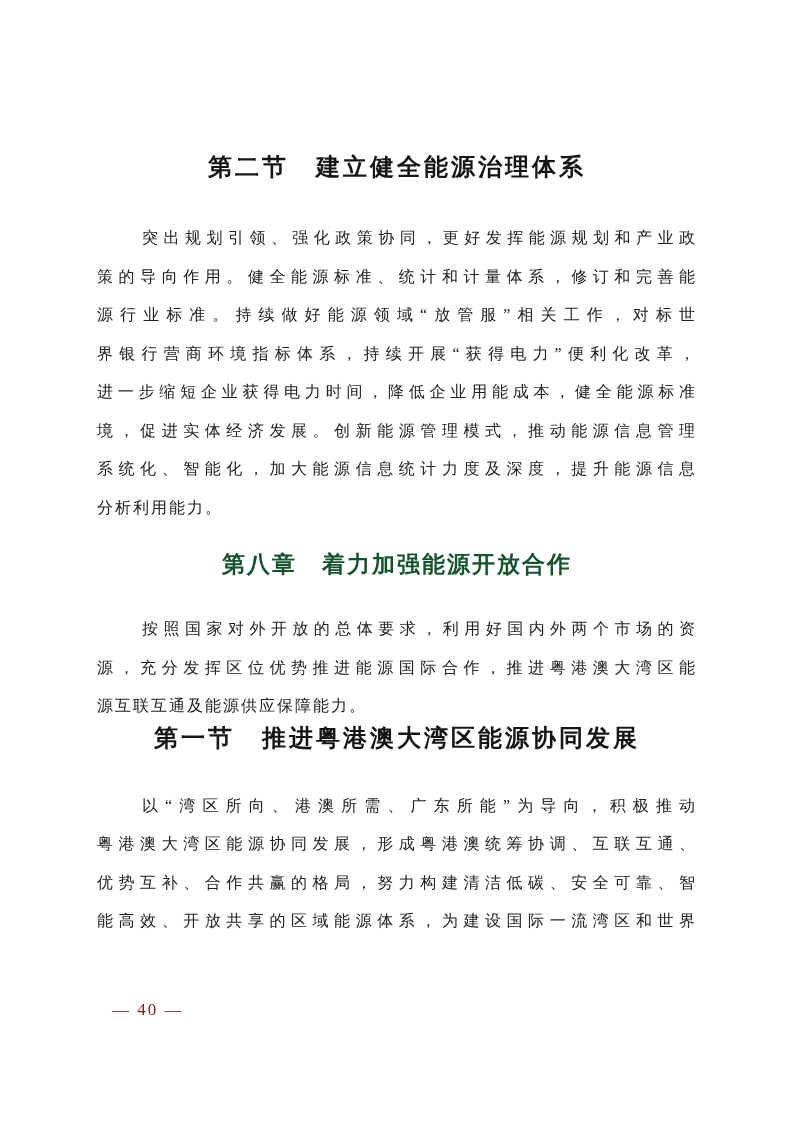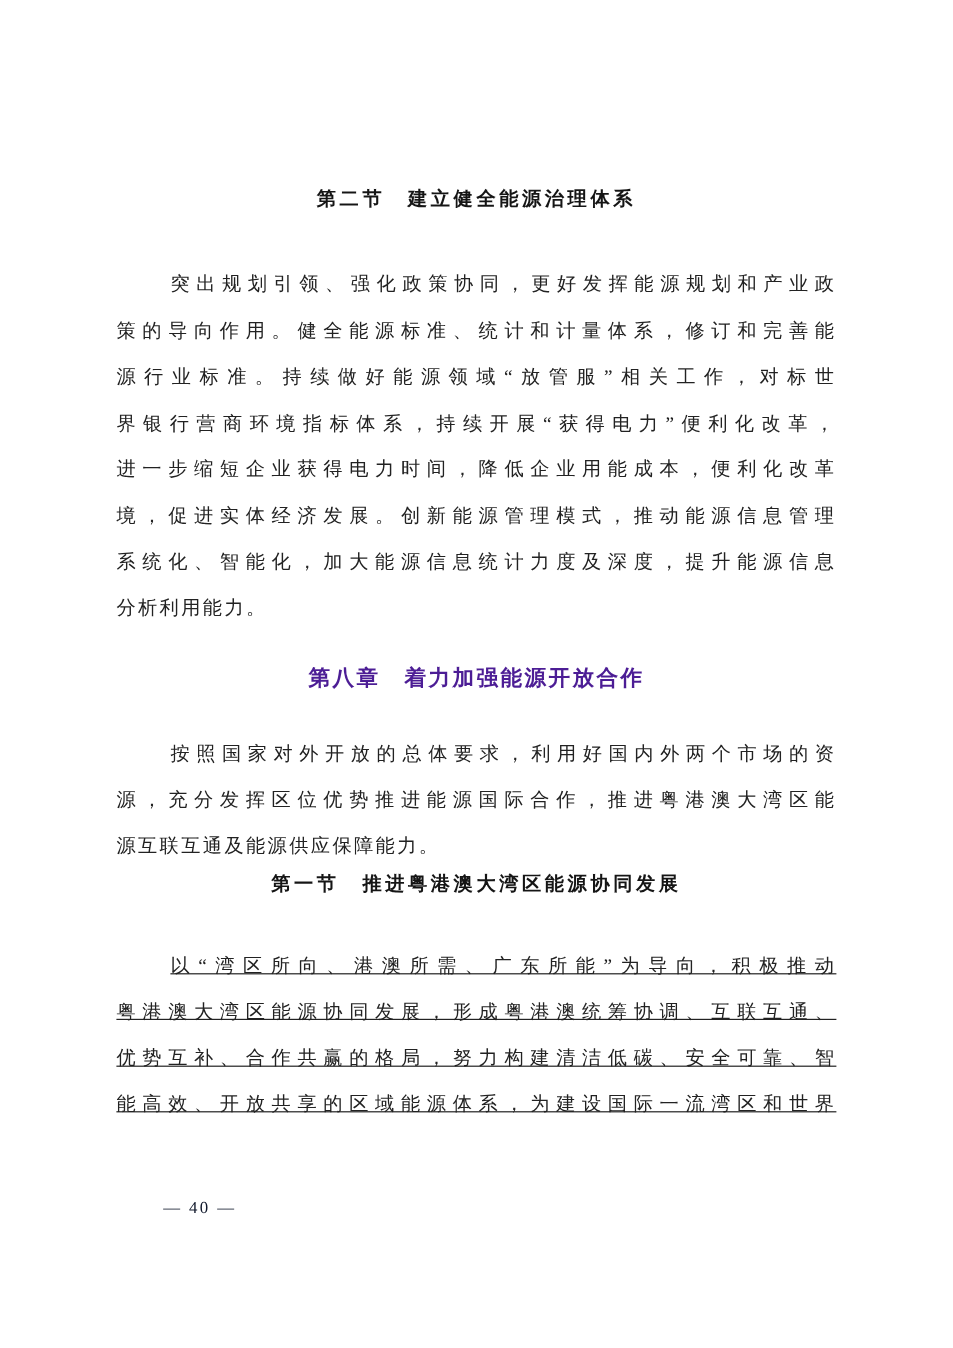--- a/index.html
+++ b/index.html
@@ -17,89 +17,88 @@
     overflow: hidden;
   }
   .content {
     padding: 0 97px;
   }
   
   .sec-heading {
     margin: 0;
     font-family: "Liberation Sans", sans-serif;
     font-weight: bold;
-    font-size: 16px;
+    font-size: 24px;
     line-height: 24px;
     text-align: center;
     letter-spacing: 3px;
     color: #151515;
   }
   .sec-first {
     padding-top: 155px;
   }
   .sec-second {
   }
   
   .chap-heading {
     margin: 23px 0 0 0;
     font-family: "Liberation Serif", serif;
     font-weight: bold;
-    font-size: 18px;
+    font-size: 23px;
     line-height: 30px;
     text-align: center;
     letter-spacing: 2px;
-    color: #4c1d95;
+    color: #14532d;
   }
   
   .para {
     margin: 0;
     font-size: 16px;
     line-height: 38.5px;
     letter-spacing: 2px;
     color: #222222;
   }
   .p1 { margin-top: 40px; }
   .p2 { margin-top: 30px; }
-  .p3 { margin-top: 37px; text-decoration: underline; }
+  .p3 { margin-top: 37px; }
   .bline {
     text-align: justify;
     text-align-last: justify;
   }
   .bline.end {
     text-align: center;
     text-align-last: left;
   }
   .bline.ind {
     text-indent: 45px;
   }
   .footer {
     position: absolute;
     left: 112px;
     top: 1000px;
     font-family: "Liberation Serif", serif;
-    font-size: 14px;
+    font-size: 17px;
     letter-spacing: 2px;
-    color: #0f172a;
-    margin-left: 24px;
+    color: #7f1d1d;
   }
 </style>
 </head>
 <body>
 
 <div class="page">
   <div class="content">
 
     <h2 class="sec-heading sec-first">第二节　建立健全能源治理体系</h2>
 
     <div class="para p1">
       <div class="bline ind">突出规划引领、强化政策协同，更好发挥能源规划和产业政</div>
       <div class="bline">策的导向作用。健全能源标准、统计和计量体系，修订和完善能</div>
       <div class="bline">源行业标准。持续做好能源领域“放管服”相关工作，对标世</div>
       <div class="bline">界银行营商环境指标体系，持续开展“获得电力”便利化改革，</div>
-      <div class="bline">进一步缩短企业获得电力时间，降低企业用能成本，便利化改革</div>
+      <div class="bline">进一步缩短企业获得电力时间，降低企业用能成本，健全能源标准</div>
       <div class="bline">境，促进实体经济发展。创新能源管理模式，推动能源信息管理</div>
       <div class="bline">系统化、智能化，加大能源信息统计力度及深度，提升能源信息</div>
       <div class="bline end">分析利用能力。</div>
     </div>
 
     <h1 class="chap-heading">第八章　着力加强能源开放合作</h1>
 
     <div class="para p2">
       <div class="bline ind">按照国家对外开放的总体要求，利用好国内外两个市场的资</div>
       <div class="bline">源，充分发挥区位优势推进能源国际合作，推进粤港澳大湾区能</div>

